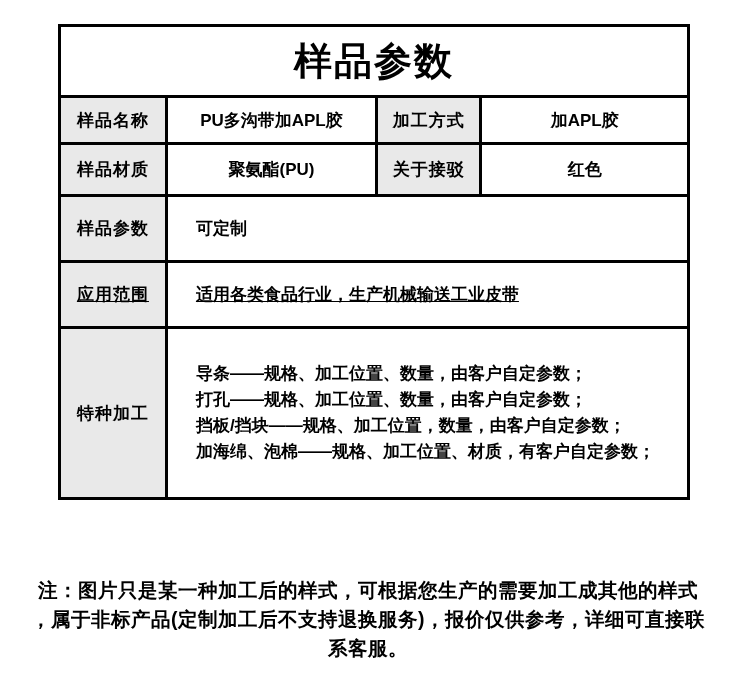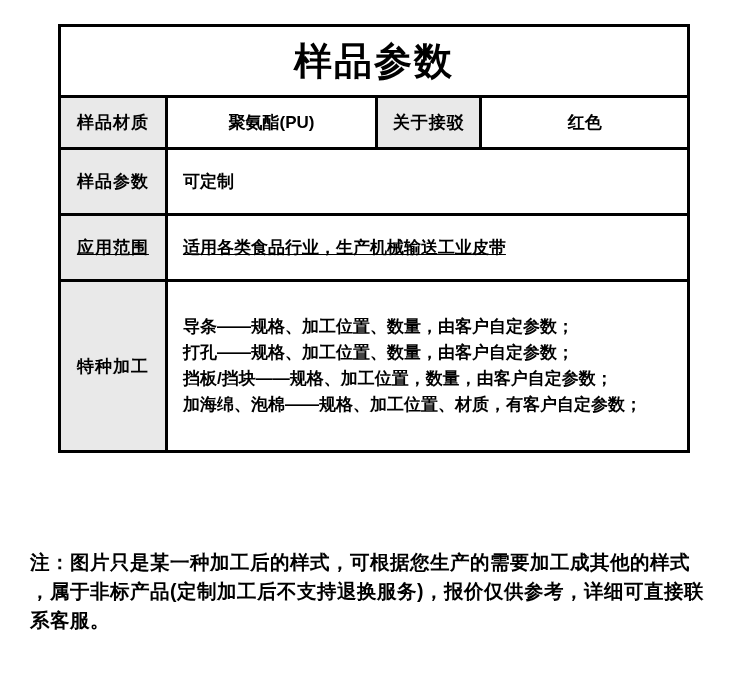--- a/index.html
+++ b/index.html
@@ -36,47 +36,53 @@
   .row-thick td   { height: 66px; }
   .row-app td     { height: 66px; text-decoration: underline; }
   .row-special td { height: 171px; }
   .row-joint td   { height: 60px; }
   .label-cell {
     background: #e9e9e9 !important;
     text-align: center;
     letter-spacing: 1px;
   }
   .value-center { text-align: center; }
-  .value-left   { text-align: left; padding-left: 15px; padding-right: 8px; }
+  .value-left   { text-align: left; padding-left: 28px; padding-right: 8px; }
   .special-line { line-height: 26px; white-space: nowrap; }
   .note {
     position: absolute;
-    left: 30px; top: 548px;
+    left: 30px; top: 576px;
     width: 676px;
     font-size: 19.5px;
     font-weight: bold;
     line-height: 29px;
     letter-spacing: 0.5px;
     line-break: anywhere;
-    text-align: left;
+    text-align: center;
   }
 </style>
 </head>
 <body>
 
 <table class="spec-table">
   <colgroup>
     <col style="width:17%">
     <col style="width:33.4%">
     <col style="width:16.6%">
     <col style="width:33%">
   </colgroup>
   <tbody>
     <tr class="title-row">
       <td colspan="4">样品参数</td>
+    </tr>
+    <tr class="row-name">
+      <td class="label-cell">样品名称</td>
+      <td class="value-center">PU多沟带加APL胶</td>
+      <td class="label-cell">加工方式</td>
+      <td class="value-center">加APL胶</td>
     </tr>
     <tr class="row-material">
       <td class="label-cell">样品材质</td>
       <td class="value-center">聚氨酯(PU)</td>
       <td class="label-cell">关于接驳</td>
       <td class="value-center">红色</td>
     </tr>
     <tr class="row-thick">
       <td class="label-cell">样品参数</td>
       <td colspan="3" class="value-left">可定制</td>

